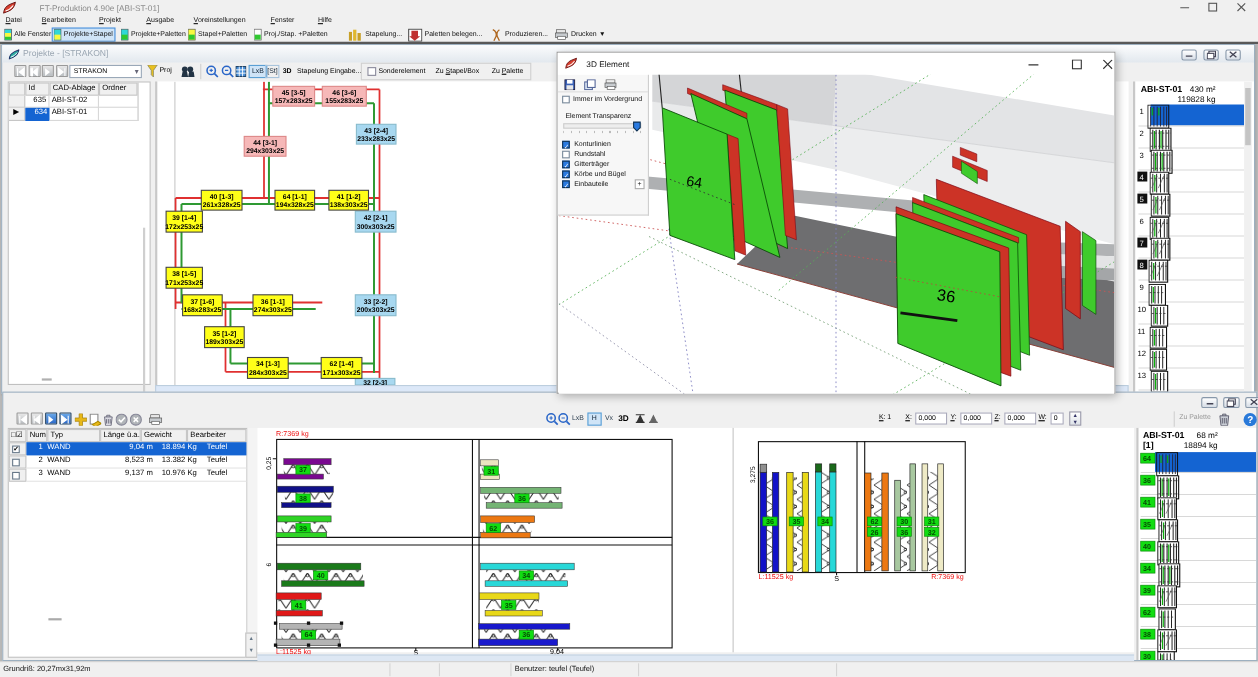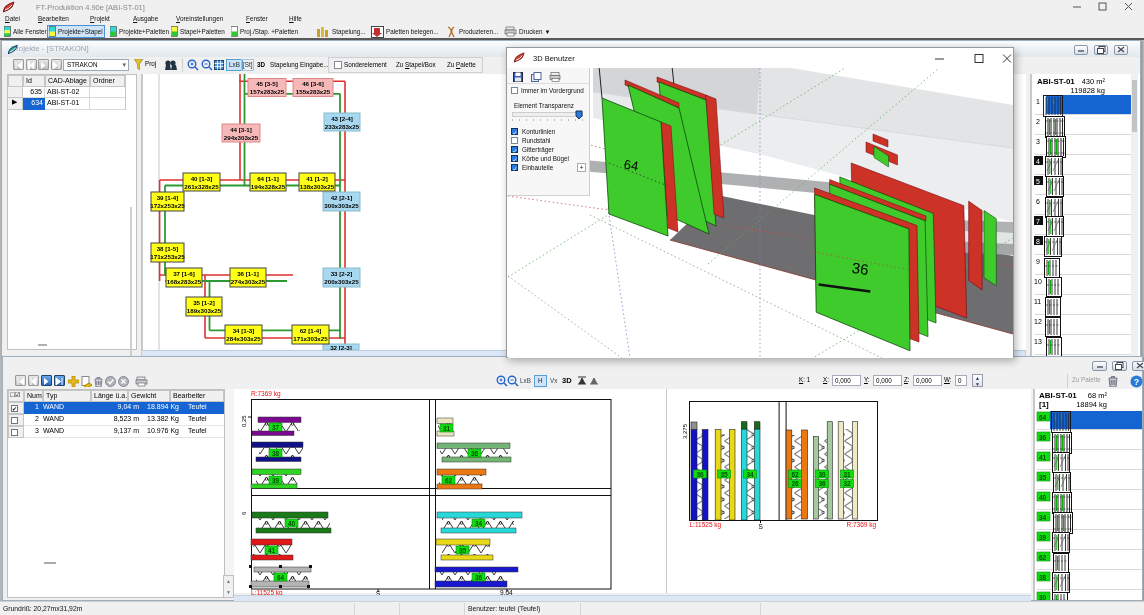--- a/index.html
+++ b/index.html
@@ -9,21 +9,21 @@
 #titlebar { left:0; top:0; width:1144px; height:14px; background:#f0f0f0; }
 #titletext { left:16px; top:3px; font-size:7.5px; color:#8a8a8a;margin-left:20px; }
 #menubar { left:0; top:15px; width:1144px; height:11px; font-size:6.4px; color:#111; }
 .menuitem { position:absolute; top:0px; }
 .menuitem u { text-decoration:underline; }
 #toolbar1 { left:0; top:25px; width:1144px; height:13px; font-size:6.3px; color:#111; }
 .tbitem { position:absolute; top:0; height:13px; display:flex; align-items:center; gap:2px; }
 
 #mdi { left:0; top:38px; width:1144px; height:563px; background:#b8b8b8; border-top:2px solid #5a5a5a; }
 .win { position:absolute; background:#f0f0f0; border:1px solid #9db0c0; box-shadow:1px 1px 2px rgba(0,0,0,.25); }
-.wtitle { position:absolute; left:0; top:0; right:0; height:16px; background:linear-gradient(#fbfcfd,#e2e8ee); color:#9aa6b2; font-size:7.8px; padding-left:9px; line-height:15px; white-space:nowrap; }
+.wtitle { position:absolute; left:0; top:0; right:0; height:16px; background:linear-gradient(#fbfcfd,#e2e8ee); color:#9aa6b2; font-size:7.8px; padding-left:19px; line-height:15px; white-space:nowrap; }
 .navb { top:2px; width:11px; height:11px; background:linear-gradient(#e8e8e8,#b8bcc0); border:1px solid #999; border-radius:1px; }
 .navb svg { display:block; margin:0.5px auto; }
 .navb.blue { background:linear-gradient(#6aa8e8,#2a68c8); border-color:#246; }
 .mdibtns { position:absolute; top:3px; width:60px; height:11px; }
 .mdib { position:absolute; top:0; width:17px; height:10px; background:linear-gradient(#ffffff,#d6dde6); border:1px solid #8898aa; border-radius:2px; font-size:7px; text-align:center; line-height:9px; color:#333; }
 
 #statusbar { left:0; top:601px; width:1144px; height:14px; background:#f0f0f0; border-top:1px solid #d0d0d0; font-size:6.8px; color:#111; }
 .scell { position:absolute; top:1px; height:12px; border-right:1px solid #d5d5d5; }
 
 .tblhead { background:#f0f0f0; border:1px solid #c6c6c6; white-space:nowrap; overflow:hidden; }
@@ -825,21 +825,21 @@
   </svg>
   </div>
 </div>
 
 <div class="abs" id="w3d" style="left:506px;top:47px;width:508px;height:311px;background:#fff;border:1px solid #999;box-shadow:2px 3px 8px rgba(0,0,0,.3)">
   <div class="abs" style="left:0;top:0;width:100%;height:20px;background:#fff;font-size:7.5px;color:#111">
     <svg class="abs" style="left:7px;top:4px" width="12" height="11" viewBox="0 0 13 12">
           <path d="M0 11 q1 -6 6 -8 l5 -2 q-1 6 -6 8 z" fill="#d84030" stroke="#611" stroke-width="0.9"></path>
           <path d="M2 9 q4 -1 7 -5" stroke="#fff" stroke-width="1" fill="none"></path>
         </svg>
-    <span class="abs" style="left:26px;top:6px">3D Benutzer</span>
+    <span class="abs" style="left:26px;top:6px">3D Element</span>
     <svg class="abs" style="left:426px;top:6px" width="88" height="10">
       <path d="M2 5 h9" stroke="#333" stroke-width="1"></path>
       <rect x="42" y="0.5" width="8" height="8" fill="none" stroke="#333" stroke-width="1"></rect>
       <path d="M70 0.5 l8 8 M78 0.5 l-8 8" stroke="#333" stroke-width="1"></path>
     </svg>
   </div>
   <div class="abs" id="scene3d" style="left:1px;top:20px;width:505px;height:290px;background:#fff">
   <svg width="505" height="290">
 
     <polygon points="85,-1 253,-5 249,46 85,24" fill="#d4d5d7"></polygon>

